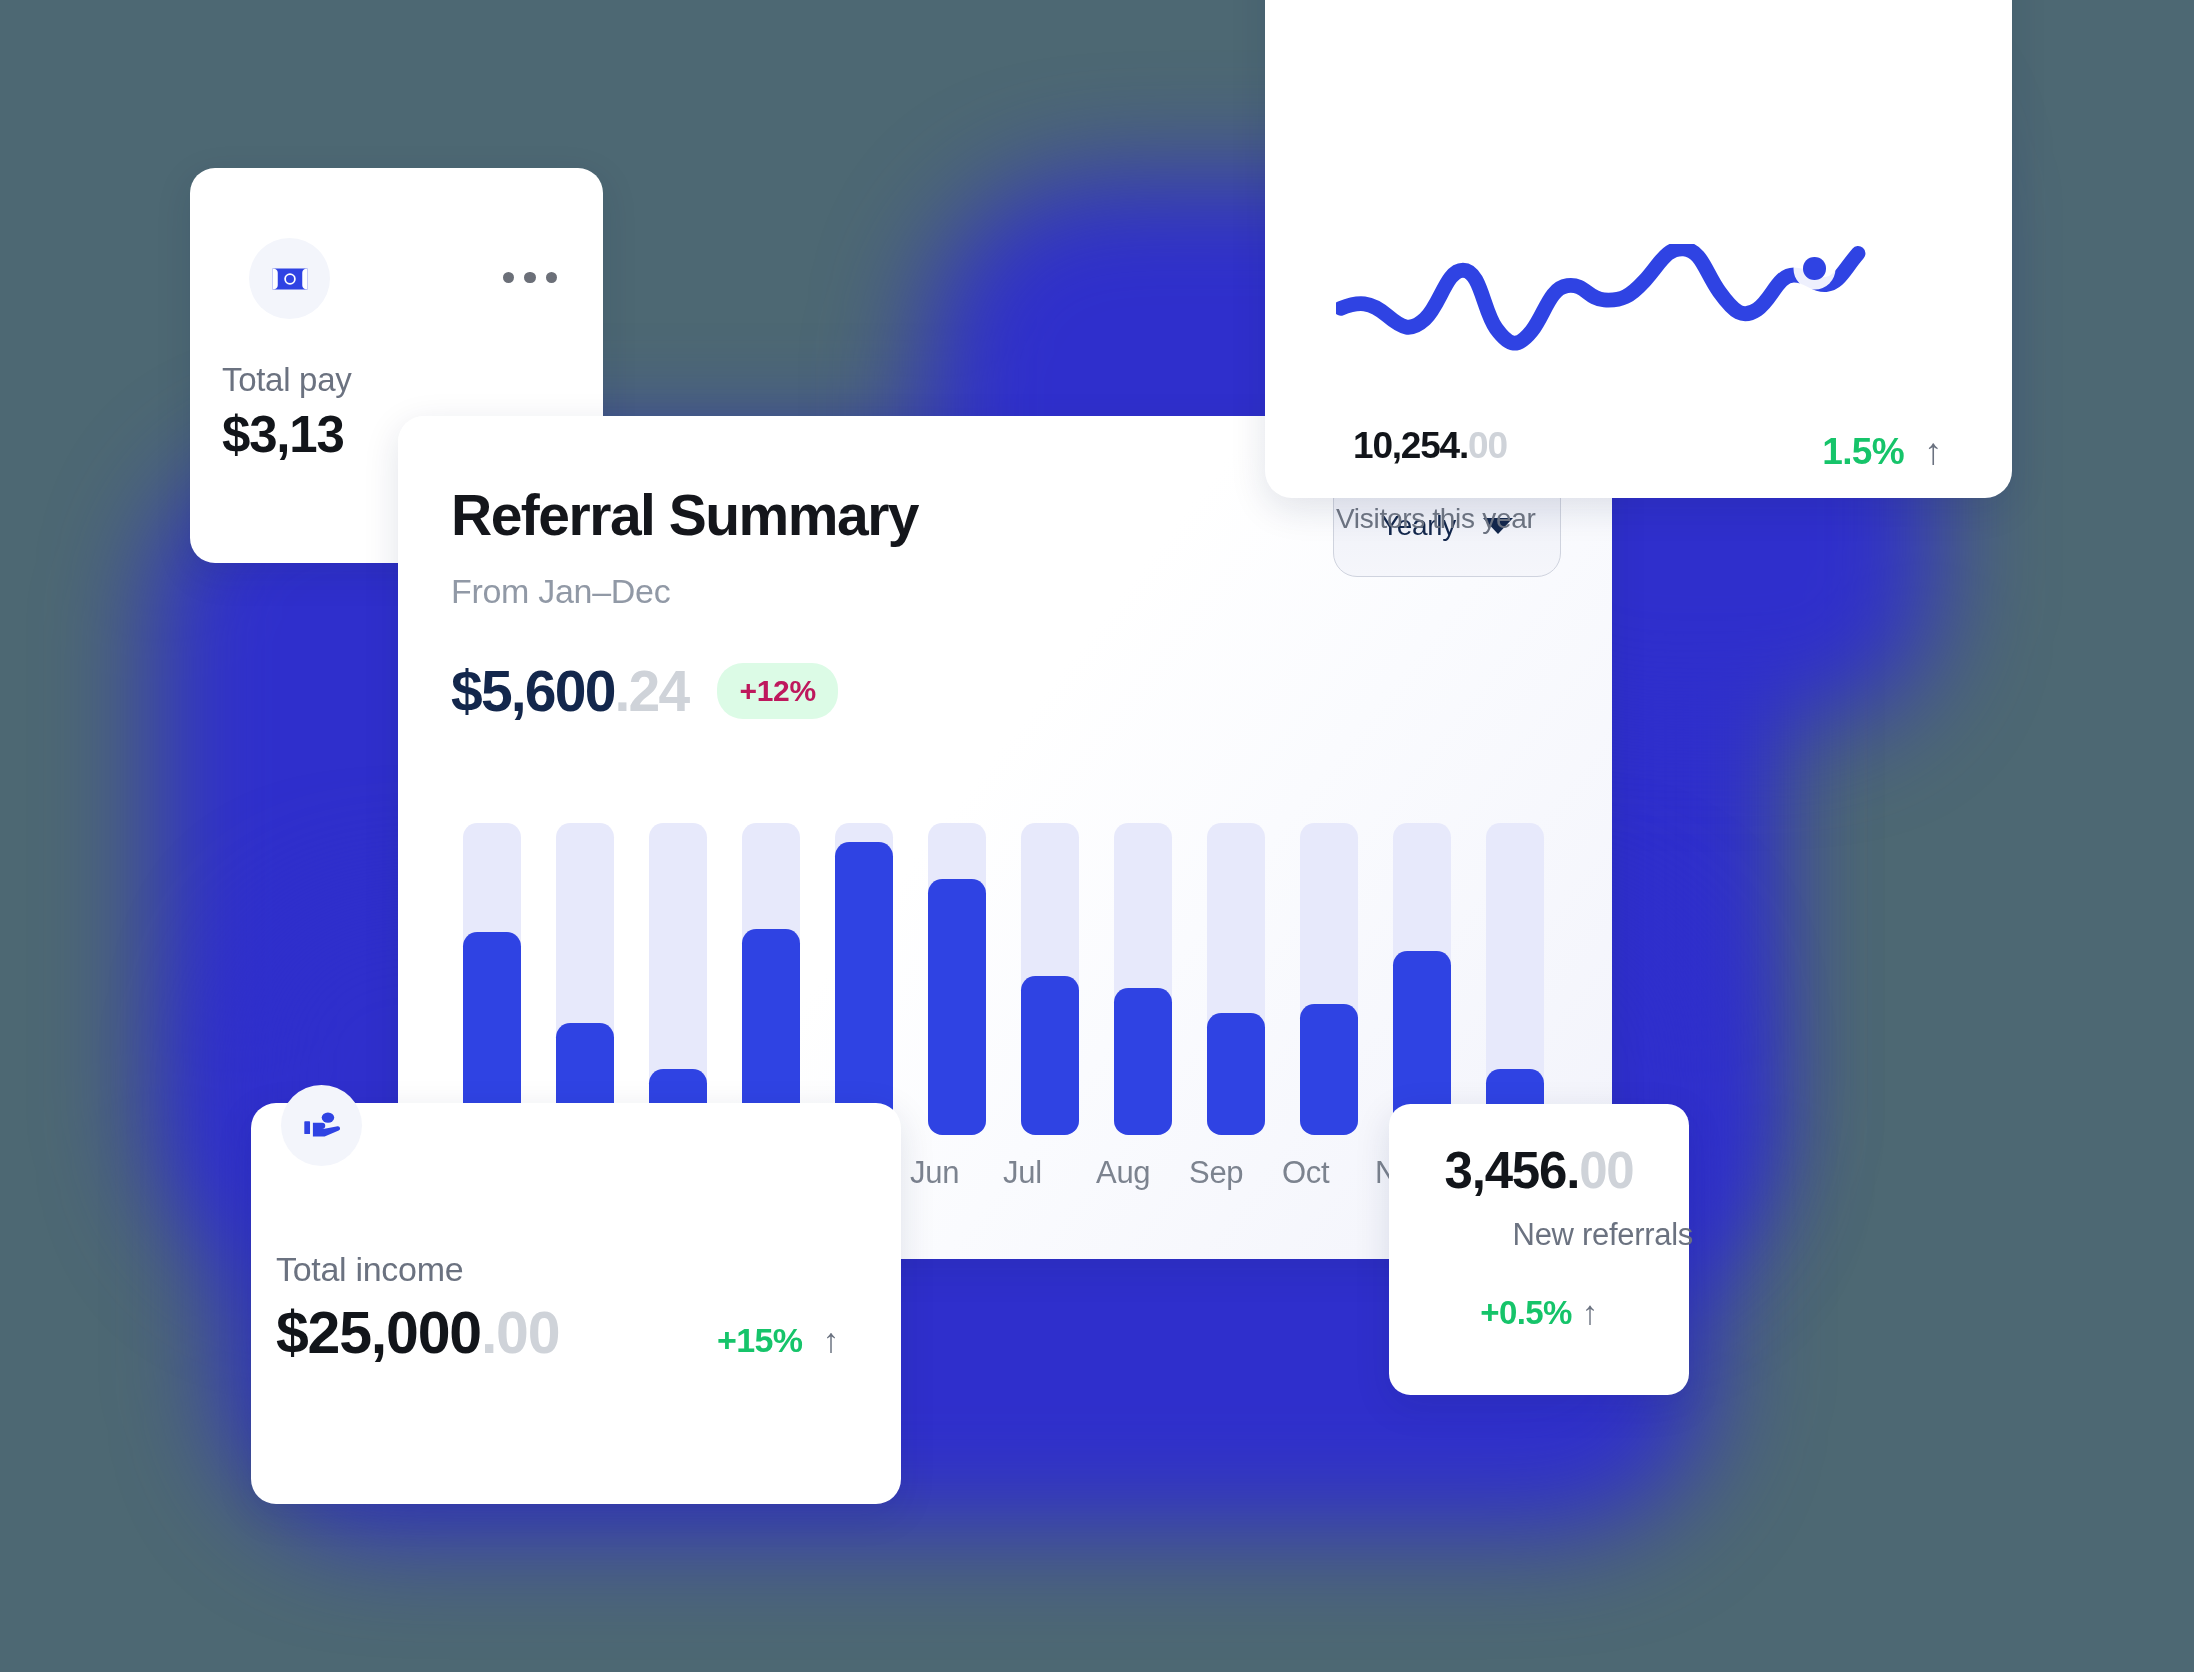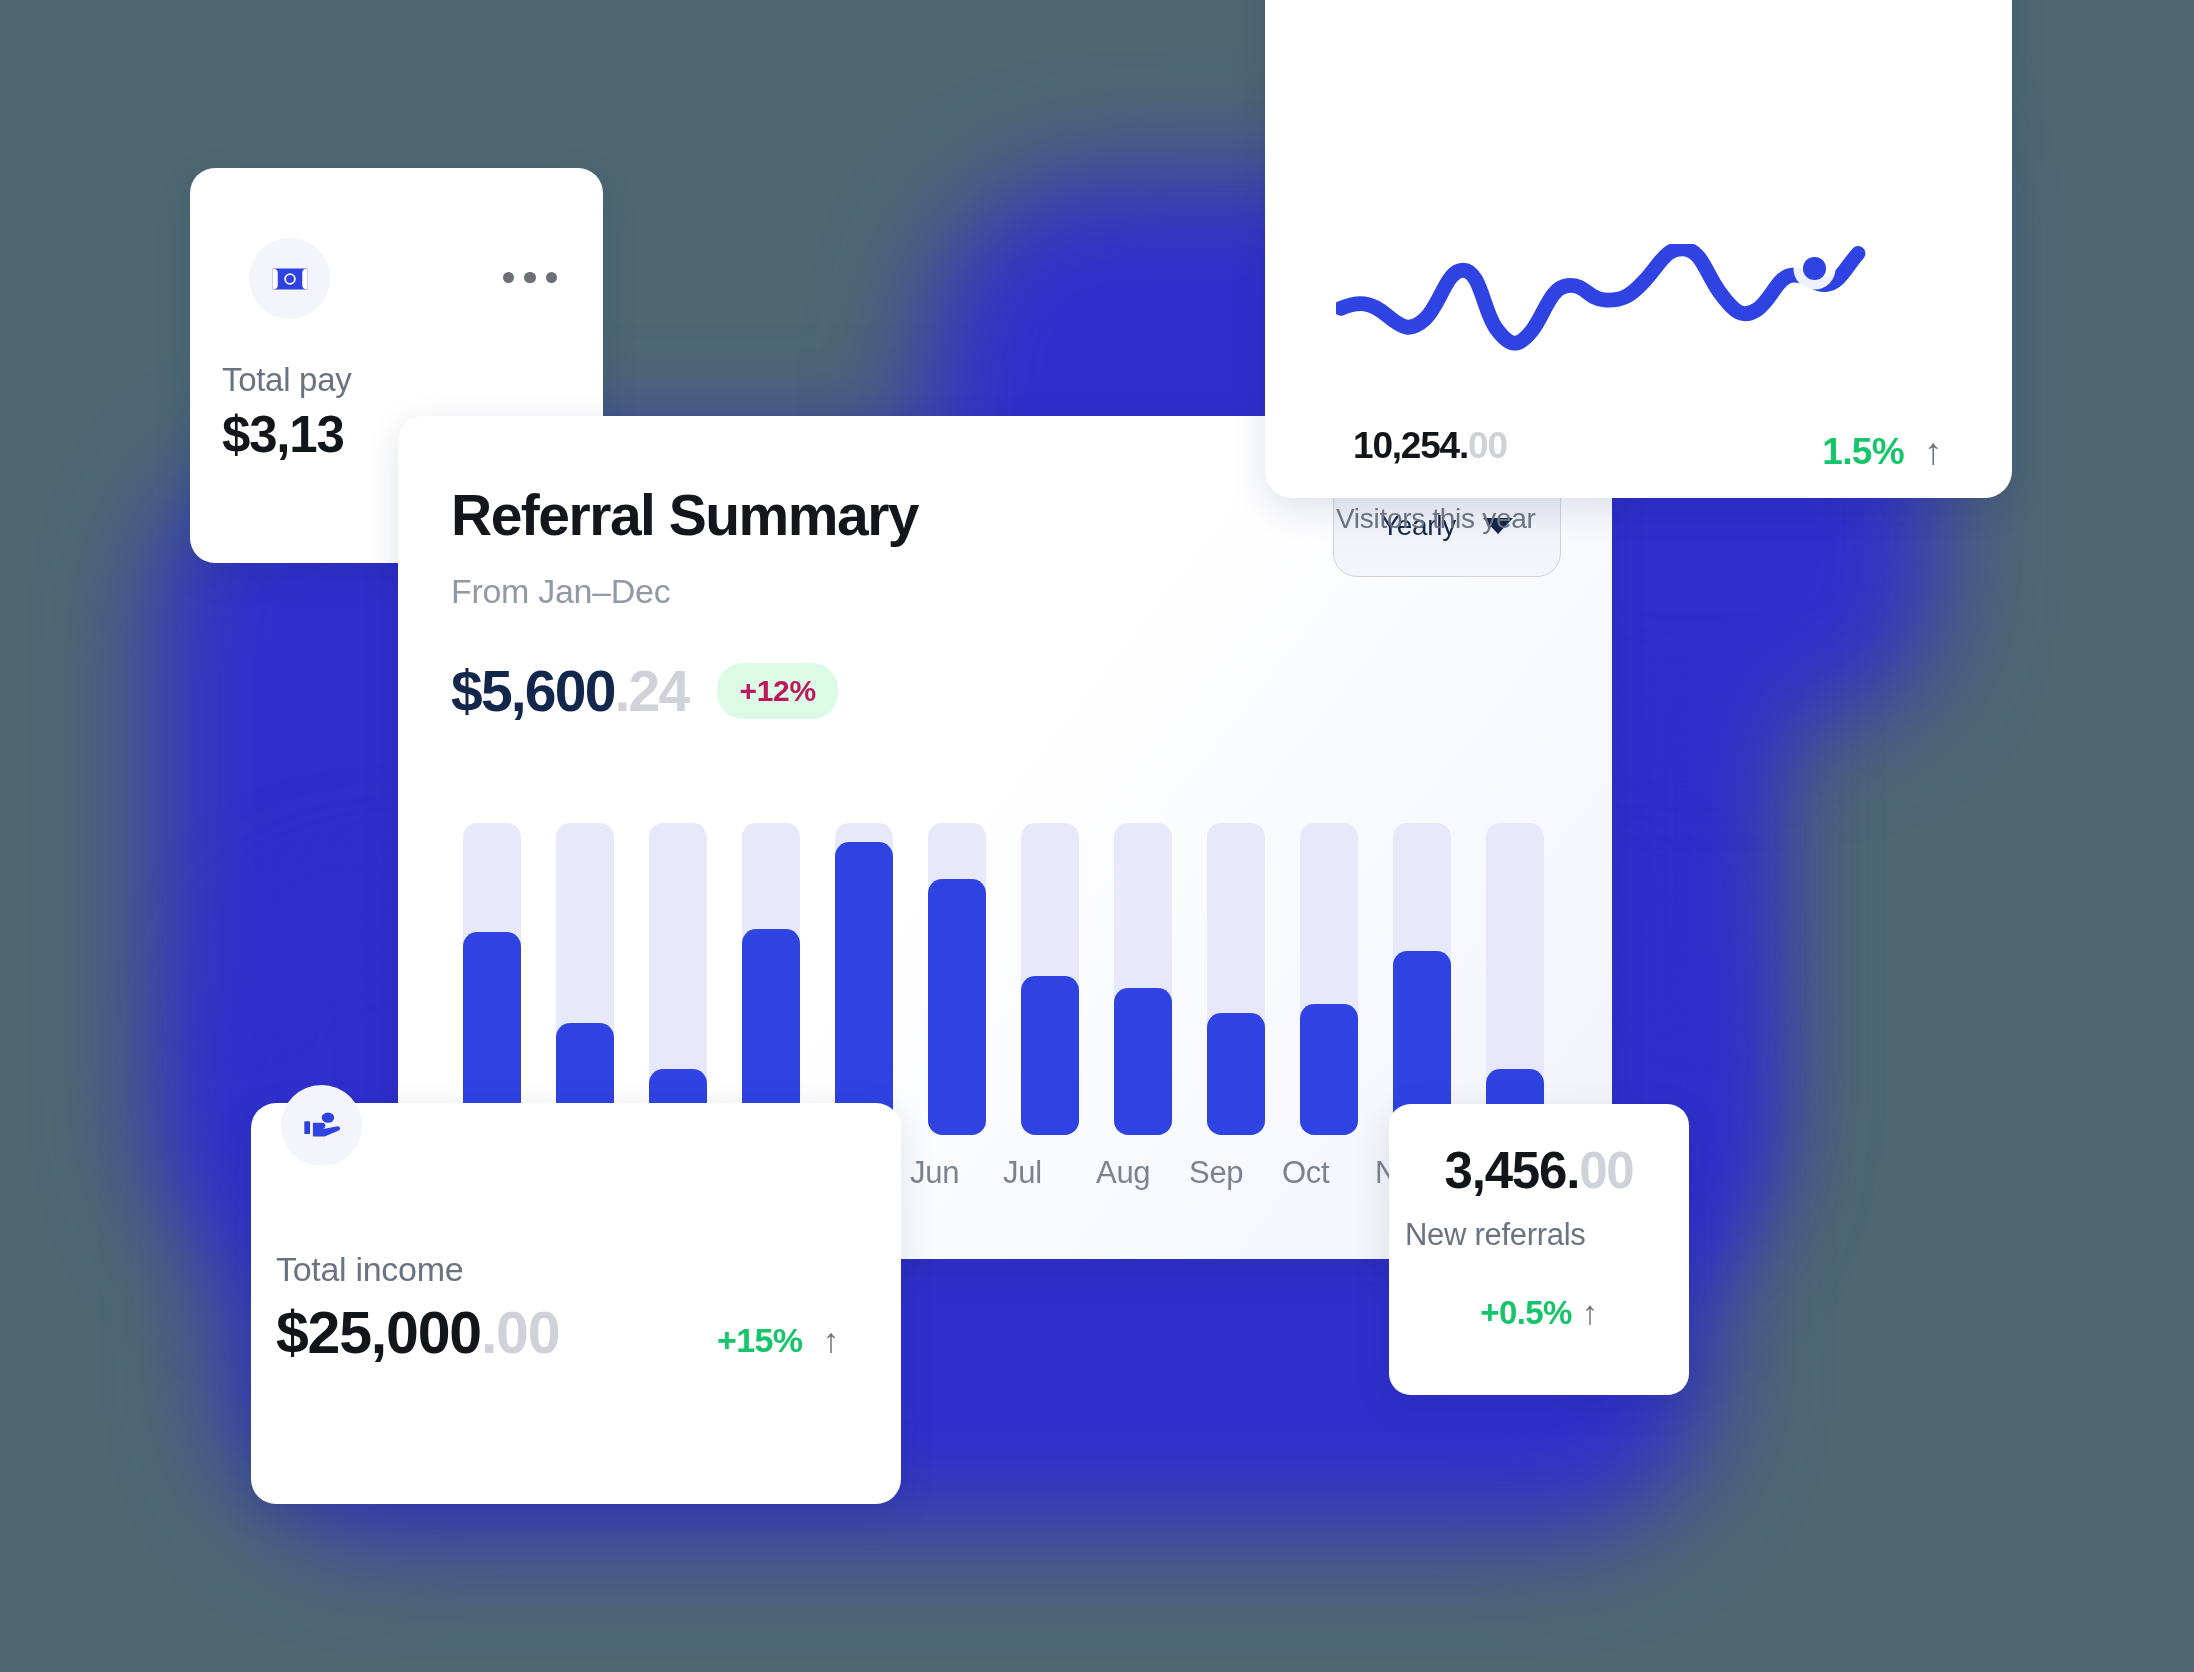--- a/index.html
+++ b/index.html
@@ -168,22 +168,22 @@
 
   
   #card-newref { left: 1389px; top: 1104px; width: 300px; height: 291px; border-radius: 21.4px; }
   #newref-value {
     position: absolute; left: 0; top: 37px; width: 100%;
     text-align: center; font-size: 51px; font-weight: 700;
     color: #12151a; letter-spacing: -1.2px;
   }
   #newref-value .cents { color: #cfd3d9; }
   #newref-label {
-    position: absolute; left: 16px; top: 113px; width: 100%;
-    text-align: left; font-size: 31px; color: #6b7280; letter-spacing: -0.3px;
+    position: absolute; left: 4px; top: 113px; width: 100%;
+    text-align: right; font-size: 31px; color: #6b7280; letter-spacing: -0.3px;
   }
   #newref-delta {
     position: absolute; left: 0; top: 190px; width: 100%;
     display: flex; align-items: center; justify-content: center; gap: 10px;
     font-size: 33px; font-weight: 700; color: #16c46a; letter-spacing: -0.6px;
   }
   #newref-delta .arrow { font-size: 33px; color: #6b7280; font-weight: 400; }
 </style>
 </head>
 <body>

